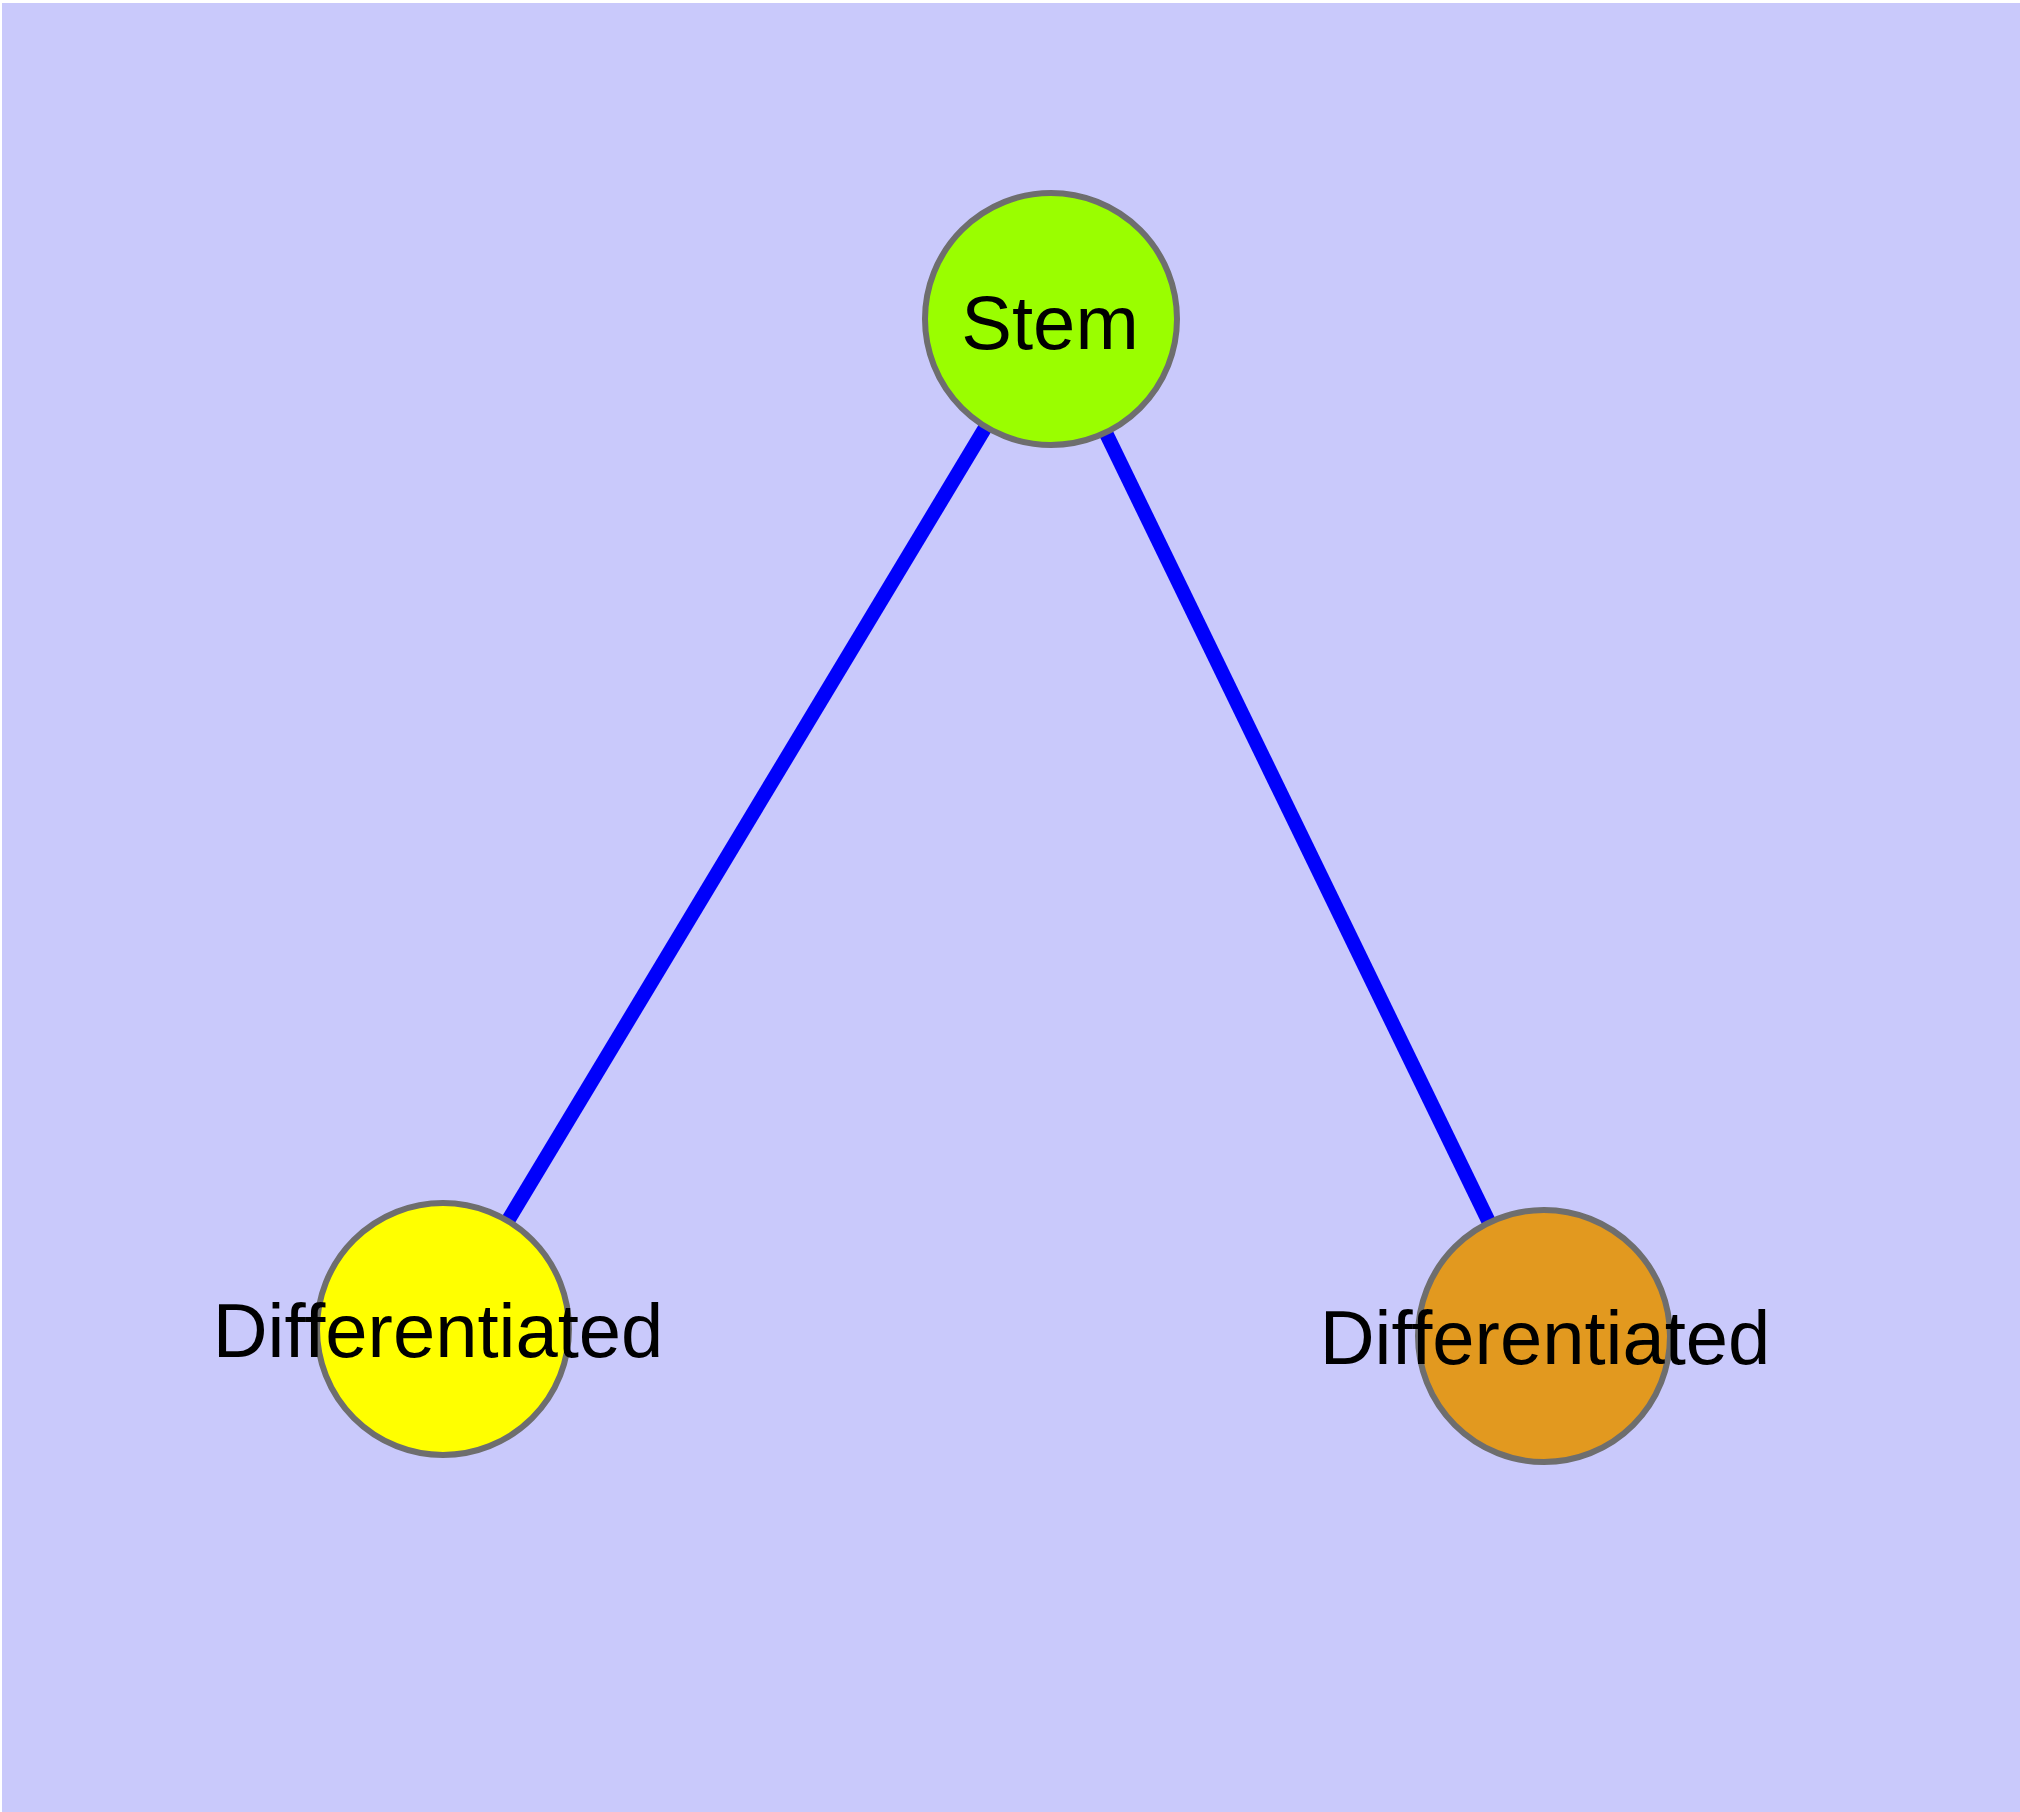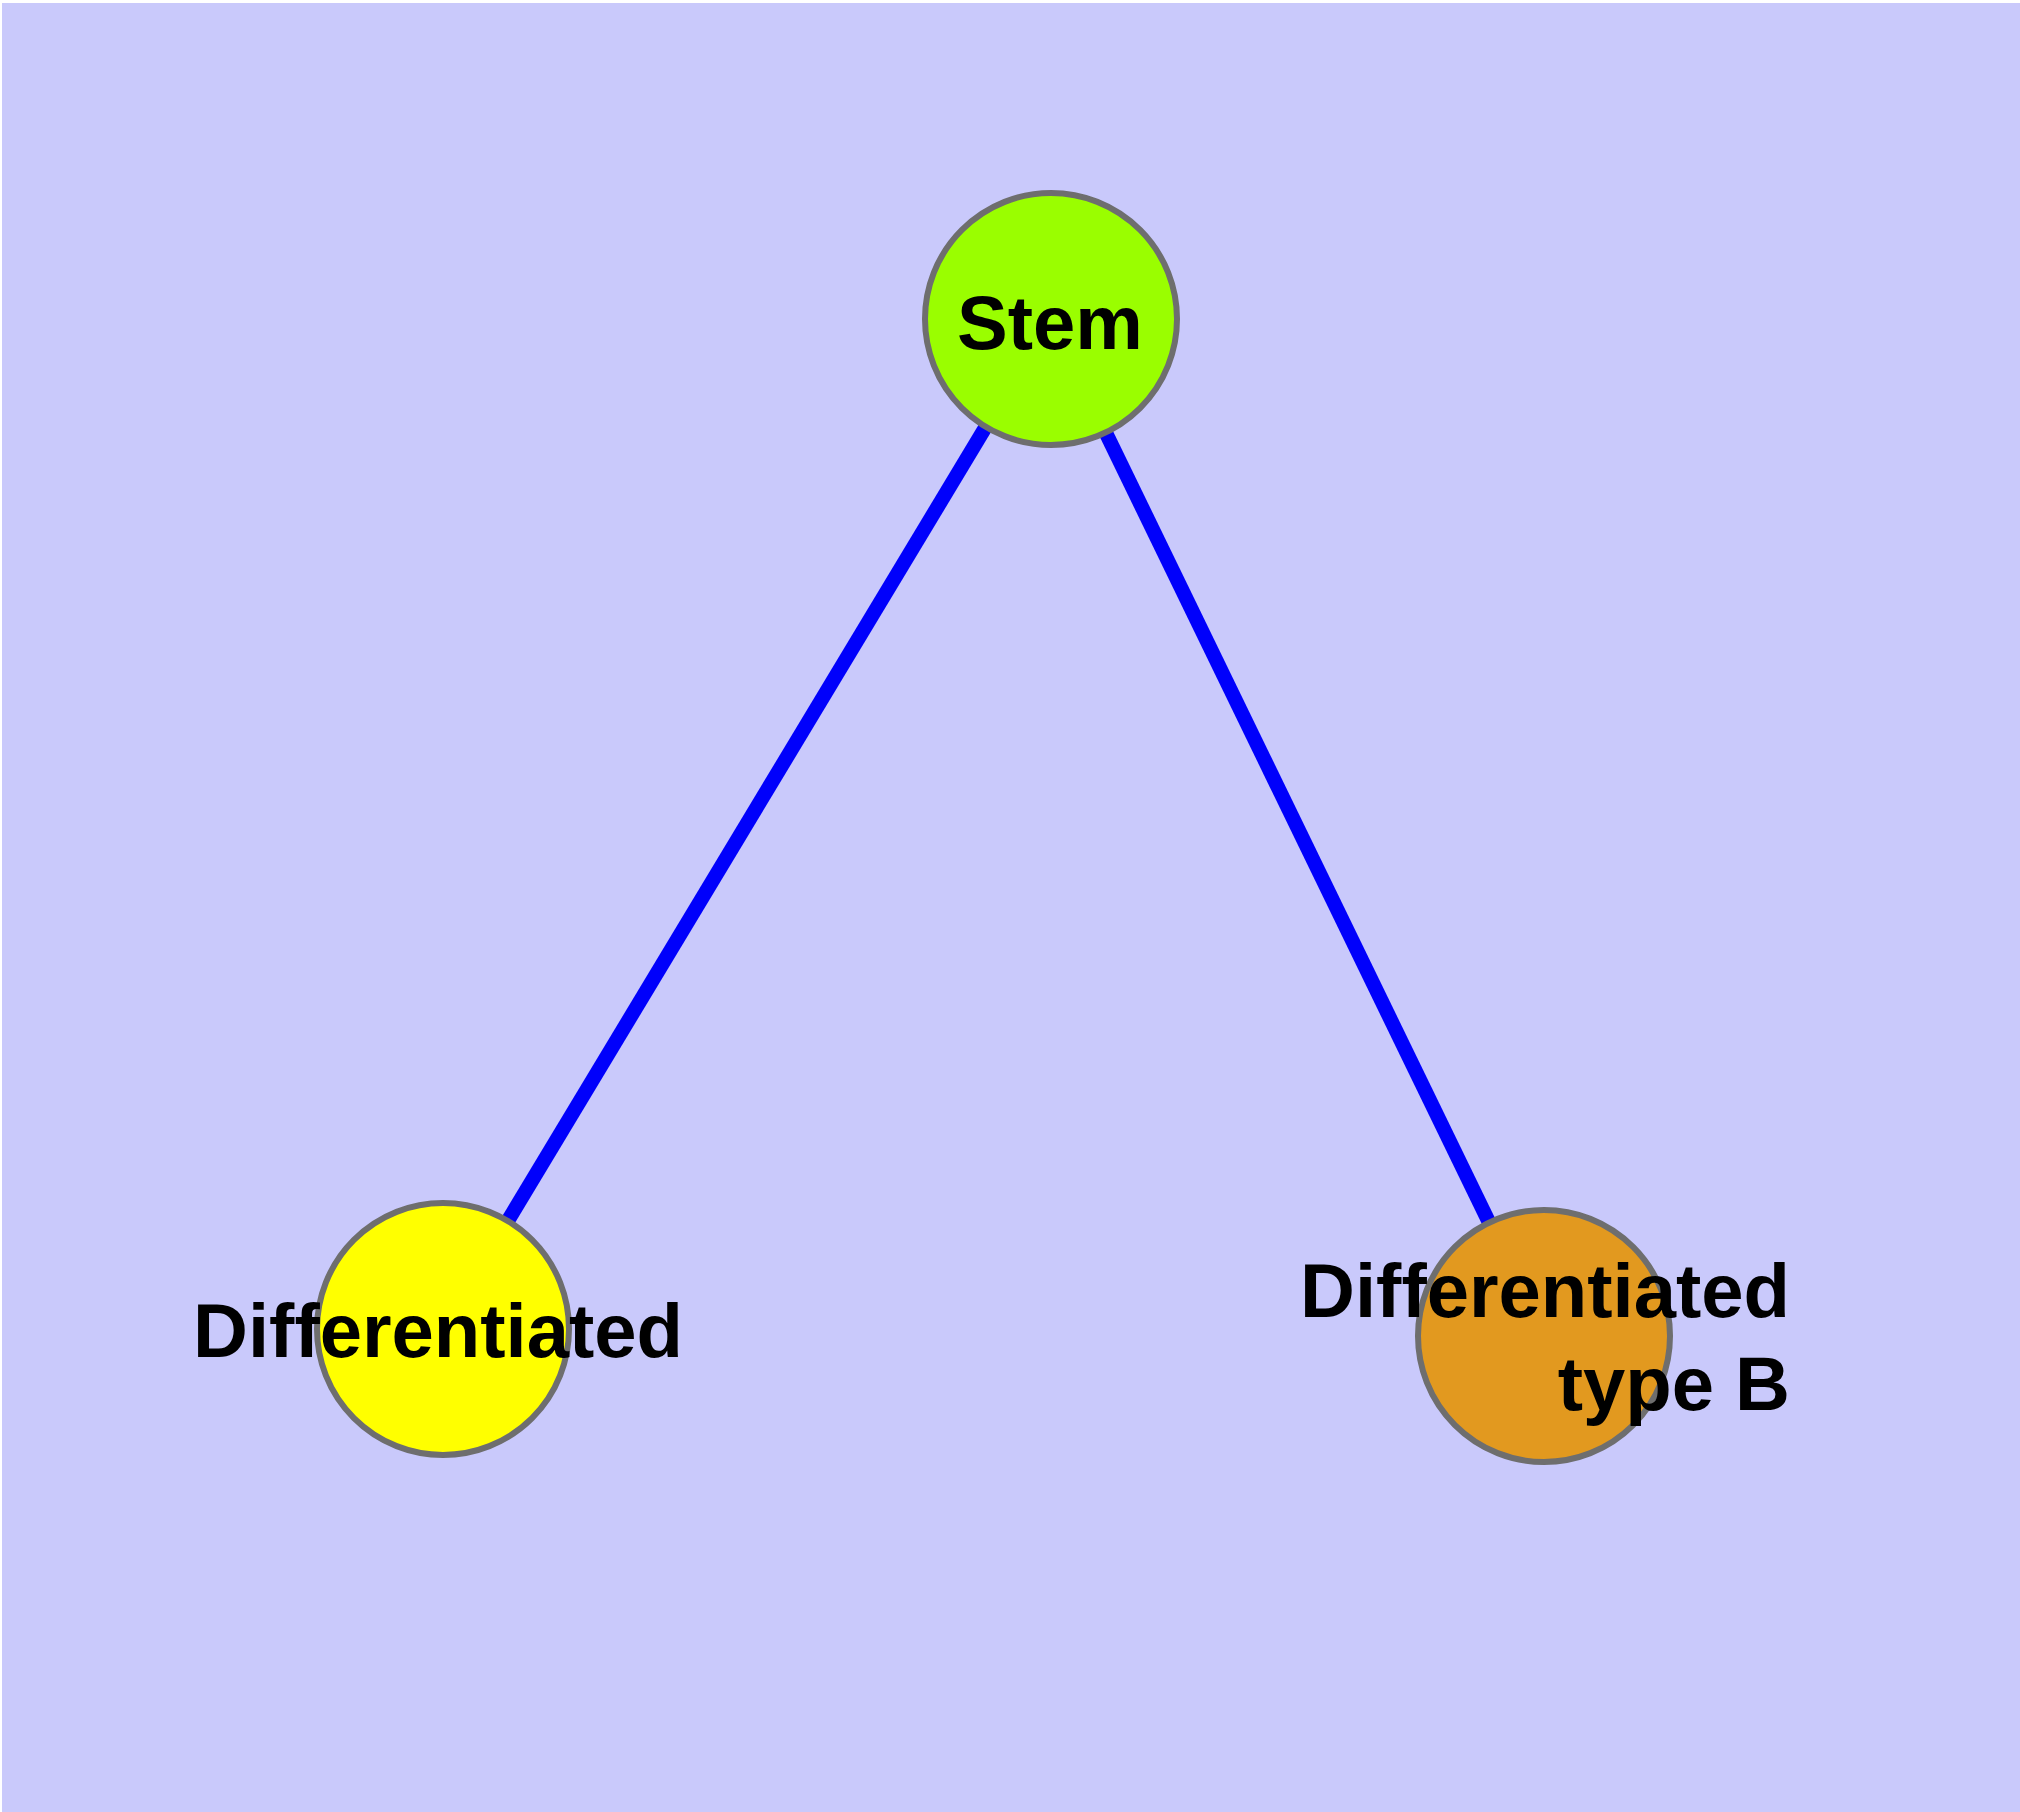--- a/index.html
+++ b/index.html
@@ -30,22 +30,22 @@
     border: 6px solid #6e6e6e;
     border-radius: 50%;
     z-index: 2;
   }
   .node-stem { left: 920px; top: 187px; }
   .node-a    { left: 312px;  top: 1197px; }
   .node-b    { left: 1413px; top: 1204px; }
   .node-label {
     position: absolute;
     transform: translate(-50%, -50%);
-    text-align: right;
-    font-weight: 700;
+    text-align: left;
+    font-weight: 400;
     font-size: 76px;
     line-height: 93px;
     color: #000000;
     white-space: nowrap;
     z-index: 3;
   }
   .label-stem { left: 1048px; top: 319px; }
   .label-a    { left: 436px;  top: 1327px; }
   .label-b    { left: 1543px; top: 1334px; }
 </style>
@@ -68,17 +68,16 @@
   <div class="node-label label-stem" style="color: rgb(0, 0, 0);">
     <div>Stem</div>
   </div>
 
   <div class="node-label label-a" style="color: rgb(0, 0, 0);">
     <div>Differentiated</div>
   </div>
 
   <div class="node-label label-b" style="color: rgb(0, 0, 0);">
     <div>Differentiated</div>
-    <div>type B</div>
   </div>
 
 </div>
 
 
 </body></html>

